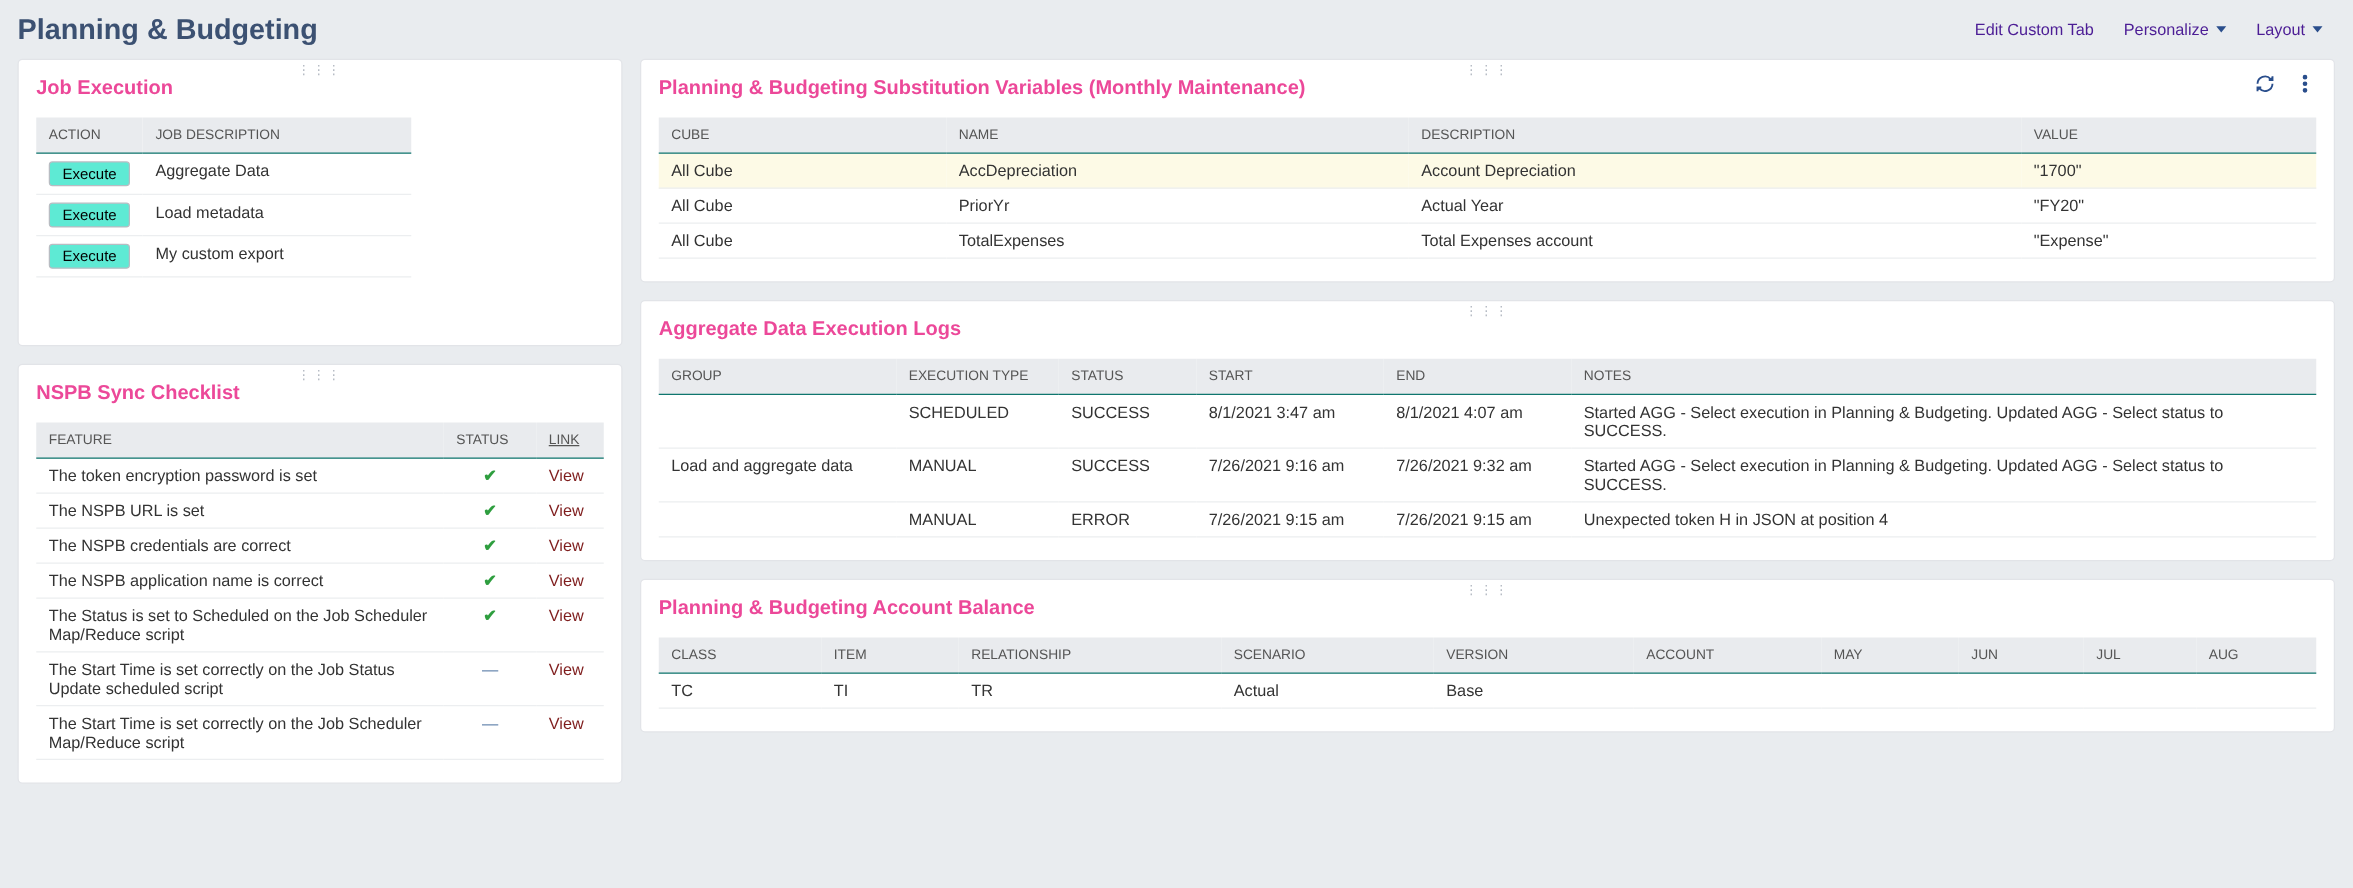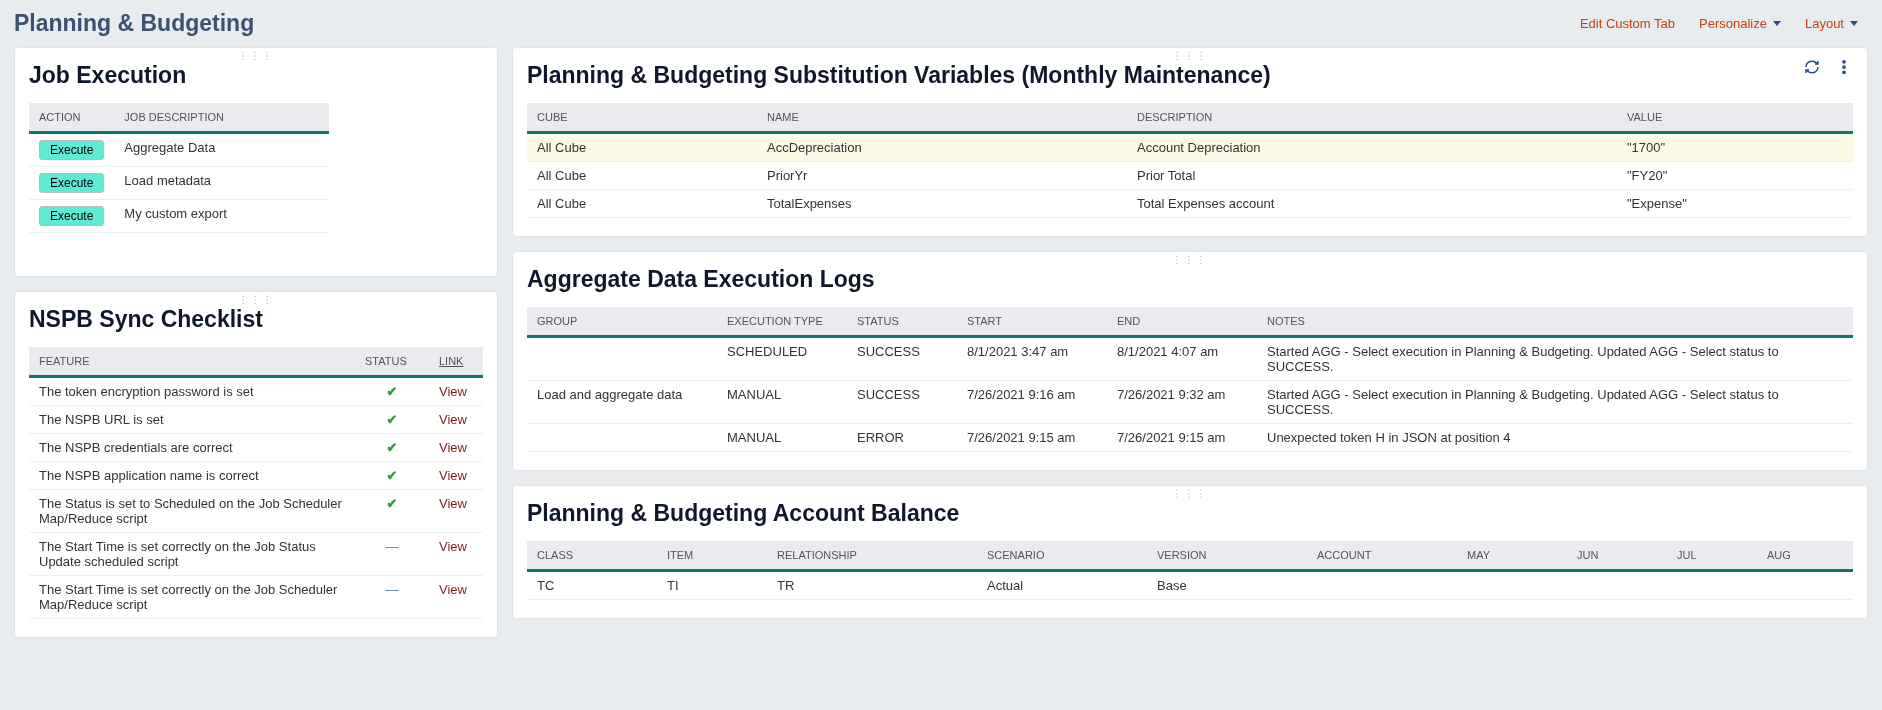--- a/index.html
+++ b/index.html
@@ -27,21 +27,21 @@
     color: #3c5172;
     text-align: right;
   }
   .header-actions {
     display: flex;
     gap: 24px;
     align-items: center;
     padding-right: 10px;
   }
   .header-link {
-    color: #c2410c;
+    color: #4c1d95;
     font-size: 13px;
     cursor: pointer;
     display: flex;
     align-items: center;
     gap: 4px;
   }
   .columns {
     display: flex;
     gap: 14px;
   }
@@ -55,23 +55,23 @@
     position: relative;
   }
   .card-drag {
     position: absolute;
     top: 2px; left: 50%; transform: translateX(-50%);
     color: #b0b6bf;
     font-size: 10px;
     letter-spacing: 2px;
   }
   .card-title {
-    font-size: 23px;
+    font-size: 16px;
     font-weight: 600;
-    color: #0f172a;
+    color: #ec4899;
     margin-bottom: 14px;
   }
   .card-tools {
     position: absolute;
     top: 10px; right: 14px;
     display: flex;
     gap: 14px;
     color: #2a4e8c;
   }
   table {
@@ -79,21 +79,21 @@
     border-collapse: collapse;
     font-size: 13px;
   }
   thead th {
     background: #e9ebee;
     color: #555;
     font-weight: 400;
     font-size: 11px;
     text-align: left;
     padding: 8px 10px;
-    border-bottom: 3px solid #0f766e;
+    border-bottom: 1px solid #0f766e;
   }
   tbody td {
     padding: 6px 10px;
     border-bottom: 1px solid #eceef0;
     color: #333;
     vertical-align: top;
   }
   tbody tr.hover-row td {
     background: #fdfae6;
   }
@@ -262,21 +262,21 @@
           <tbody id="sub-body">
               <tr class="hover-row">
                 <td>All Cube</td>
                 <td>AccDepreciation</td>
                 <td>Account Depreciation</td>
                 <td>"1700"</td>
               </tr>
               <tr>
                 <td>All Cube</td>
                 <td>PriorYr</td>
-                <td>Prior Total</td>
+                <td>Actual Year</td>
                 <td>"FY20"</td>
               </tr>
               <tr>
                 <td>All Cube</td>
                 <td>TotalExpenses</td>
                 <td>Total Expenses account</td>
                 <td>"Expense"</td>
               </tr>
             </tbody>
         </table>

